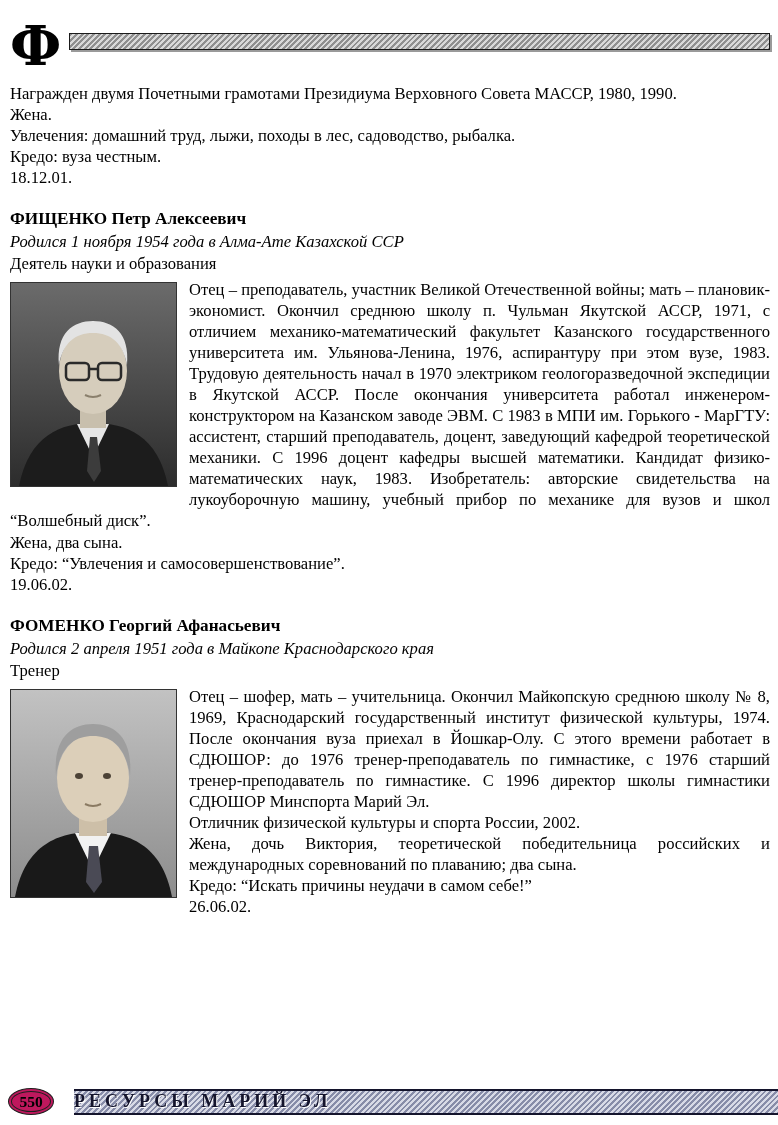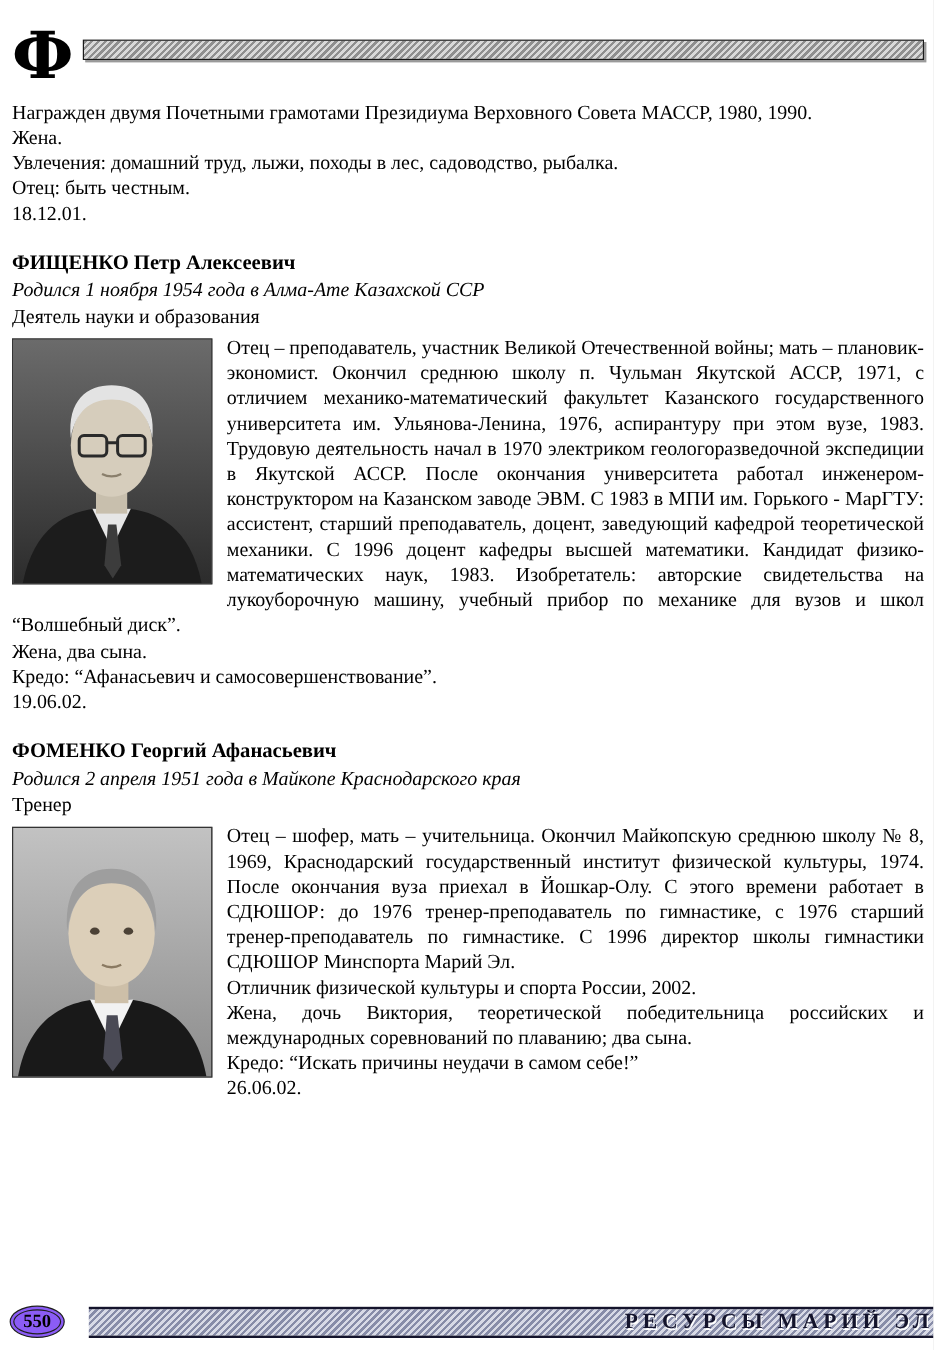--- a/index.html
+++ b/index.html
@@ -60,39 +60,39 @@
     position: absolute;
     left: 0; right: 0; bottom: 10px;
     display: flex;
     align-items: center;
   }
   .page-badge {
     margin-left: 8px;
     border: 1.5px solid #1f1f1f;
     border-radius: 50%;
     padding: 2px;
-    background: #8b5cf6;
+    background: #be185d;
     z-index: 2;
   }
   .page-badge-inner {
     display: flex; align-items: center; justify-content: center;
     width: 40px; height: 21px;
     border: 1.5px solid #1f1f1f;
     border-radius: 50%;
     font-weight: bold;
     font-size: 15.5px;
   }
   .footer-bar {
     flex: 1;
     margin-left: 20px;
     height: 26px;
     border-top: 2px solid #14142c;
     border-bottom: 2px solid #14142c;
     background: repeating-linear-gradient(135deg, #878ca8 0 2px, #d8dae6 2px 4px);
-    display: flex; align-items: center; justify-content: flex-end;
+    display: flex; align-items: center; justify-content: flex-start;
   }
   .footer-title {
     font-weight: bold;
     font-size: 18px;
     letter-spacing: 4px;
     color: #14142c;
     text-shadow: 1px 1px 0 #ffffff;
   }
 </style>
 </head>
@@ -102,21 +102,21 @@
 
   <header class="section-header">
     <div class="section-letter">Ф</div>
     <div class="rule-bar"></div>
   </header>
 
   <div class="intro">
     <div class="txt">Награжден двумя Почетными грамотами Президиума Верховного Совета МАССР, 1980, 1990.</div>
     <div class="txt">Жена.</div>
     <div class="txt">Увлечения: домашний  труд, лыжи, походы в лес, садоводство, рыбалка.</div>
-    <div class="txt">Отец: быть честным.</div>
+    <div class="txt">Кредо: вуза честным.</div>
     <div class="txt">18.12.01.</div>
   </div>
 
   <section class="entry">
     <h2 class="entry-name">ФИЩЕНКО Петр Алексеевич</h2>
     <div class="entry-born">Родился 1 ноября 1954 года в Алма-Ате Казахской ССР</div>
     <div class="entry-role">Деятель науки и образования</div>
     <div class="entry-body">
       <div class="photo">
         <svg width="165" height="203" viewBox="0 0 165 203" xmlns="http://www.w3.org/2000/svg">
@@ -134,21 +134,21 @@
           <ellipse cx="82" cy="88" rx="34" ry="43" fill="#d6cdbc"></ellipse>
           <path d="M48 82 C45 50 62 38 82 38 C102 38 119 50 116 82 C112 60 100 50 82 50 C64 50 52 60 48 82 Z" fill="#e3e3e3"></path>
           <rect x="55" y="80" width="23" height="17" rx="4" fill="none" stroke="#2a2a2a" stroke-width="2.5"></rect>
           <rect x="87" y="80" width="23" height="17" rx="4" fill="none" stroke="#2a2a2a" stroke-width="2.5"></rect>
           <line x1="78" y1="86" x2="87" y2="86" stroke="#2a2a2a" stroke-width="2.5"></line>
           <path d="M74 112 Q82 116 90 112" fill="none" stroke="#8a7f6c" stroke-width="2"></path>
         </svg>
       </div>
       <p class="txt">Отец – преподаватель, участник Великой Отечественной войны; мать – плановик-экономист. Окончил среднюю школу п. Чульман Якутской АССР, 1971, с отличием механико-математический факультет Казанского государственного университета им. Ульянова-Ленина, 1976, аспирантуру при этом вузе, 1983. Трудовую деятельность начал в 1970 электриком геологоразведочной экспедиции в Якутской АССР. После окончания университета работал инженером-конструктором на Казанском заводе ЭВМ. С 1983 в МПИ им. Горького - МарГТУ: ассистент, старший преподаватель, доцент, заведующий кафедрой теоретической механики. С 1996 доцент кафедры высшей математики. Кандидат физико-математических наук, 1983. Изобретатель: авторские свидетельства на лукоуборочную машину, учебный прибор по механике для вузов и школ “Волшебный диск”.</p>
       <div class="txt">Жена, два сына.</div>
-      <div class="txt">Кредо: “Афанасьевич и самосовершенствование”.</div>
+      <div class="txt">Кредо: “Увлечения и самосовершенствование”.</div>
       <div class="txt">19.06.02.</div>
     </div>
   </section>
 
   <section class="entry">
     <h2 class="entry-name">ФОМЕНКО Георгий Афанасьевич</h2>
     <div class="entry-born">Родился 2 апреля 1951 года в Майкопе Краснодарского края</div>
     <div class="entry-role">Тренер</div>
     <div class="entry-body">
       <div class="photo">

